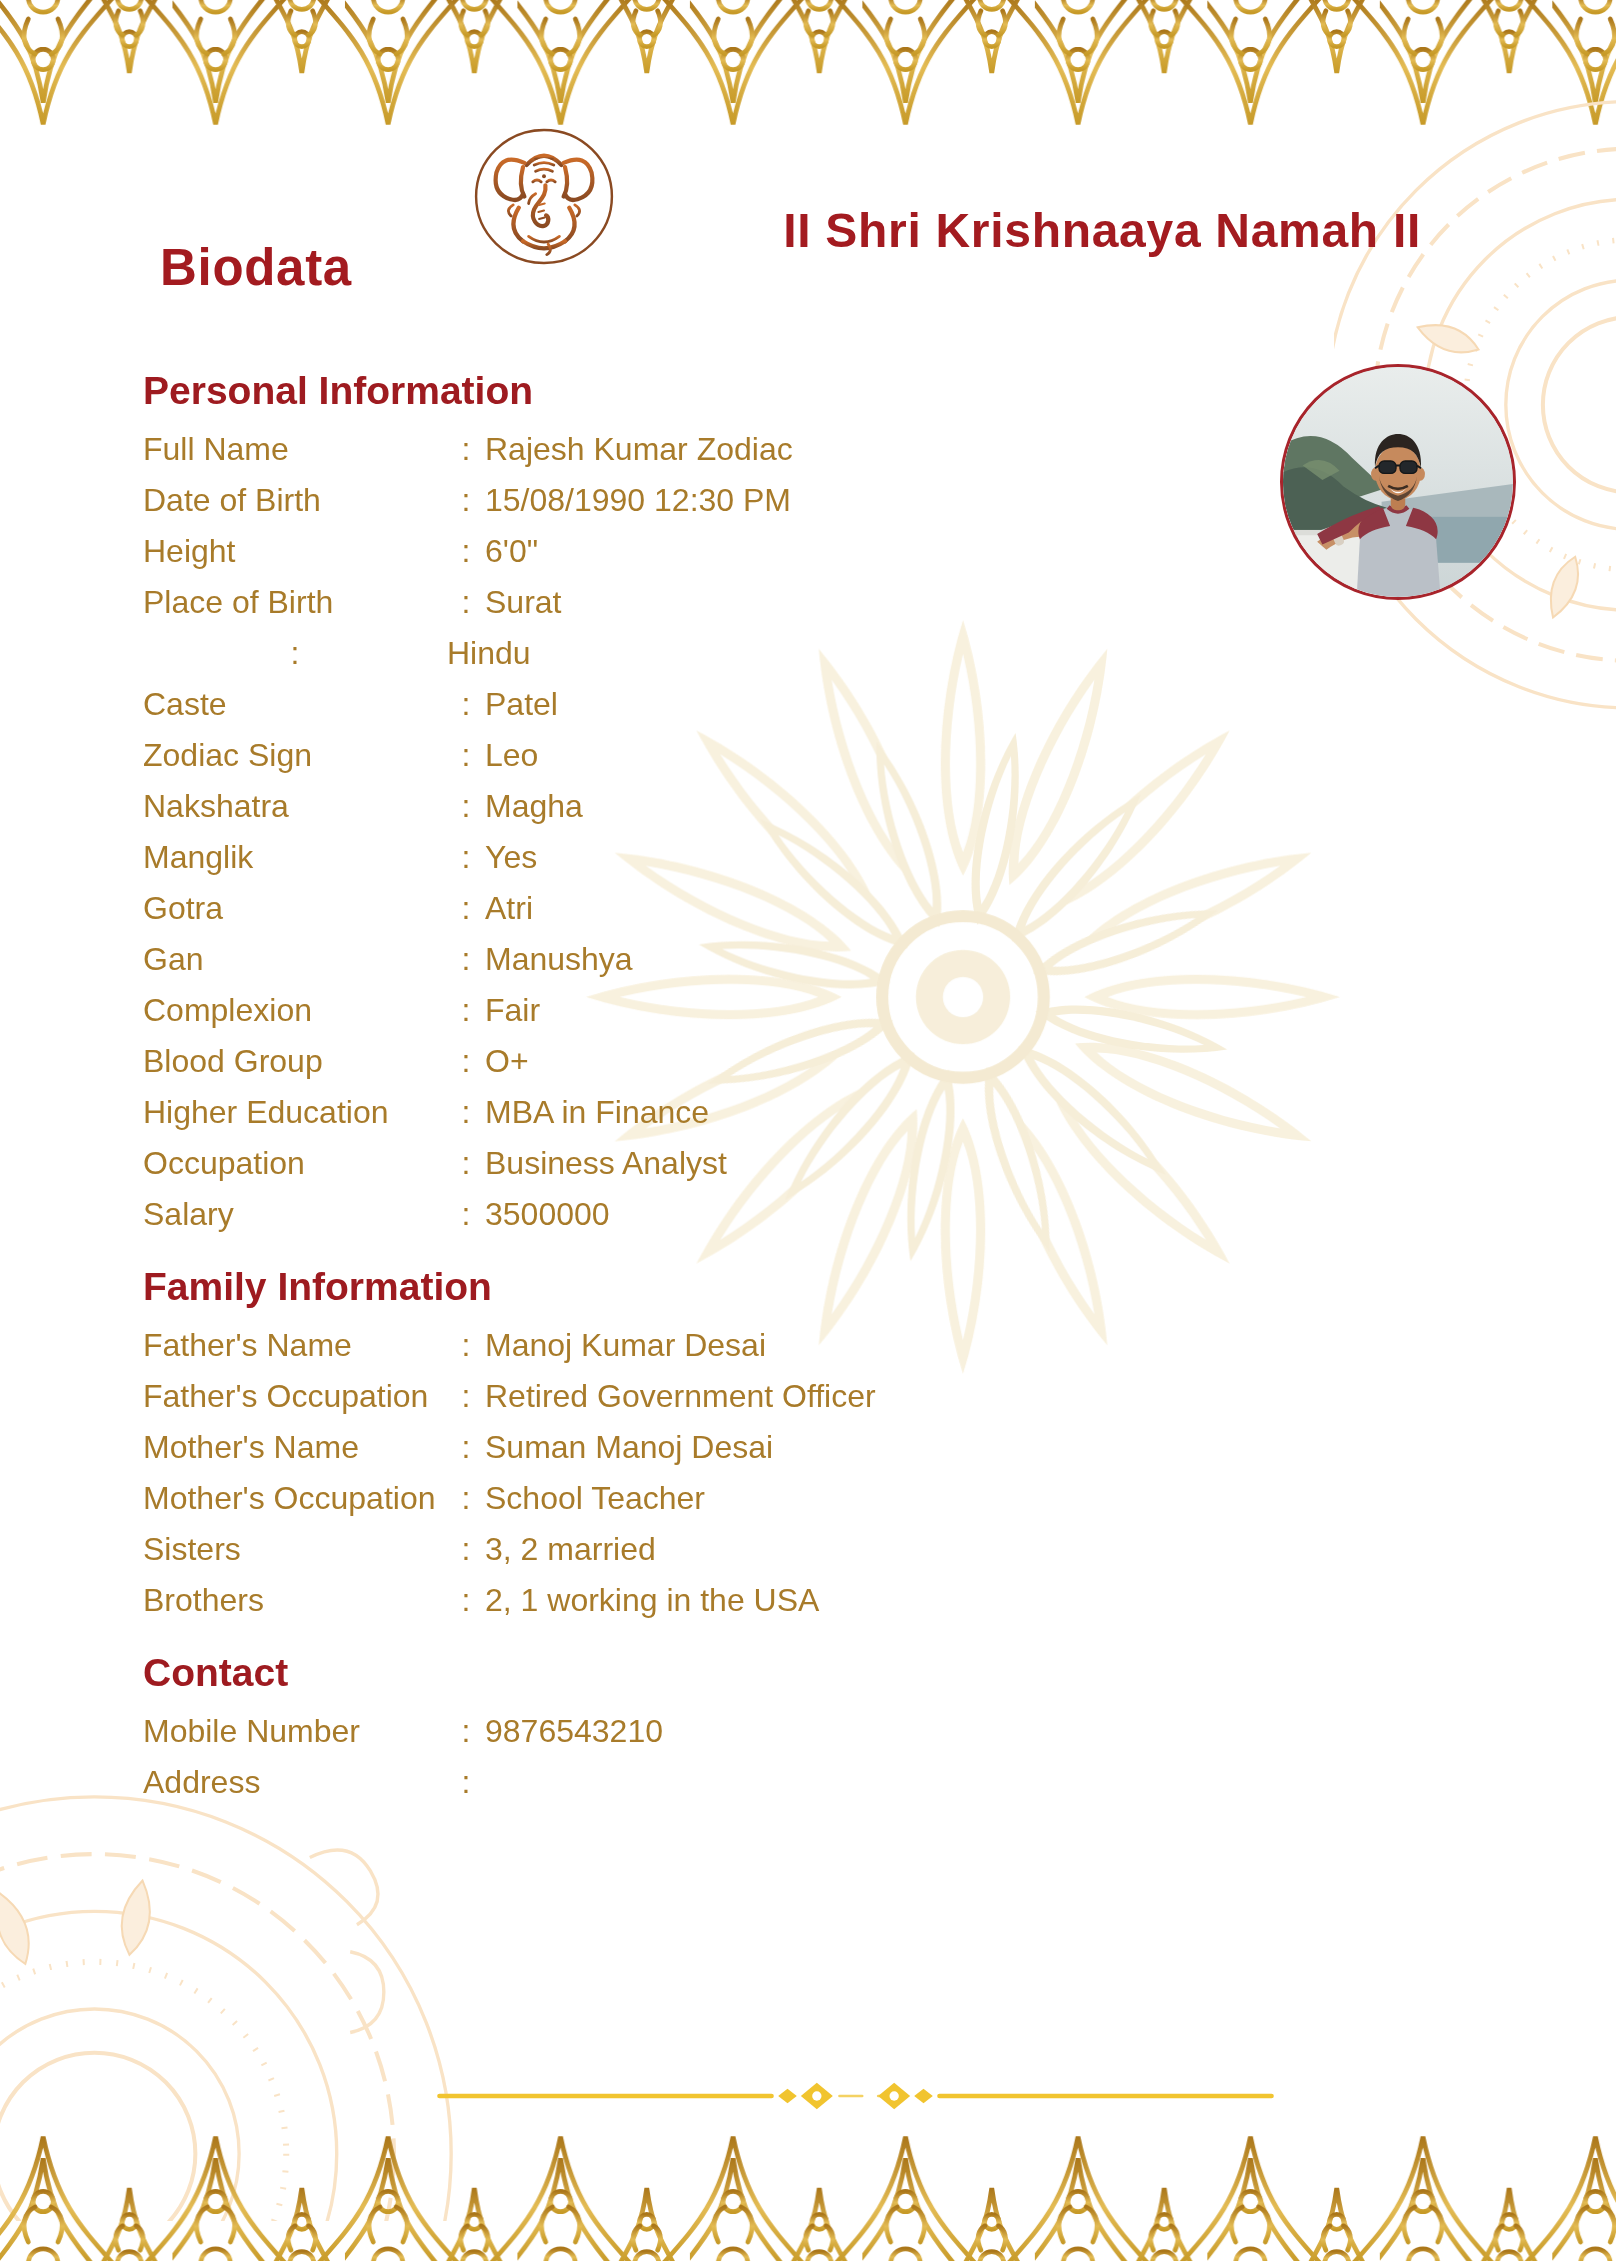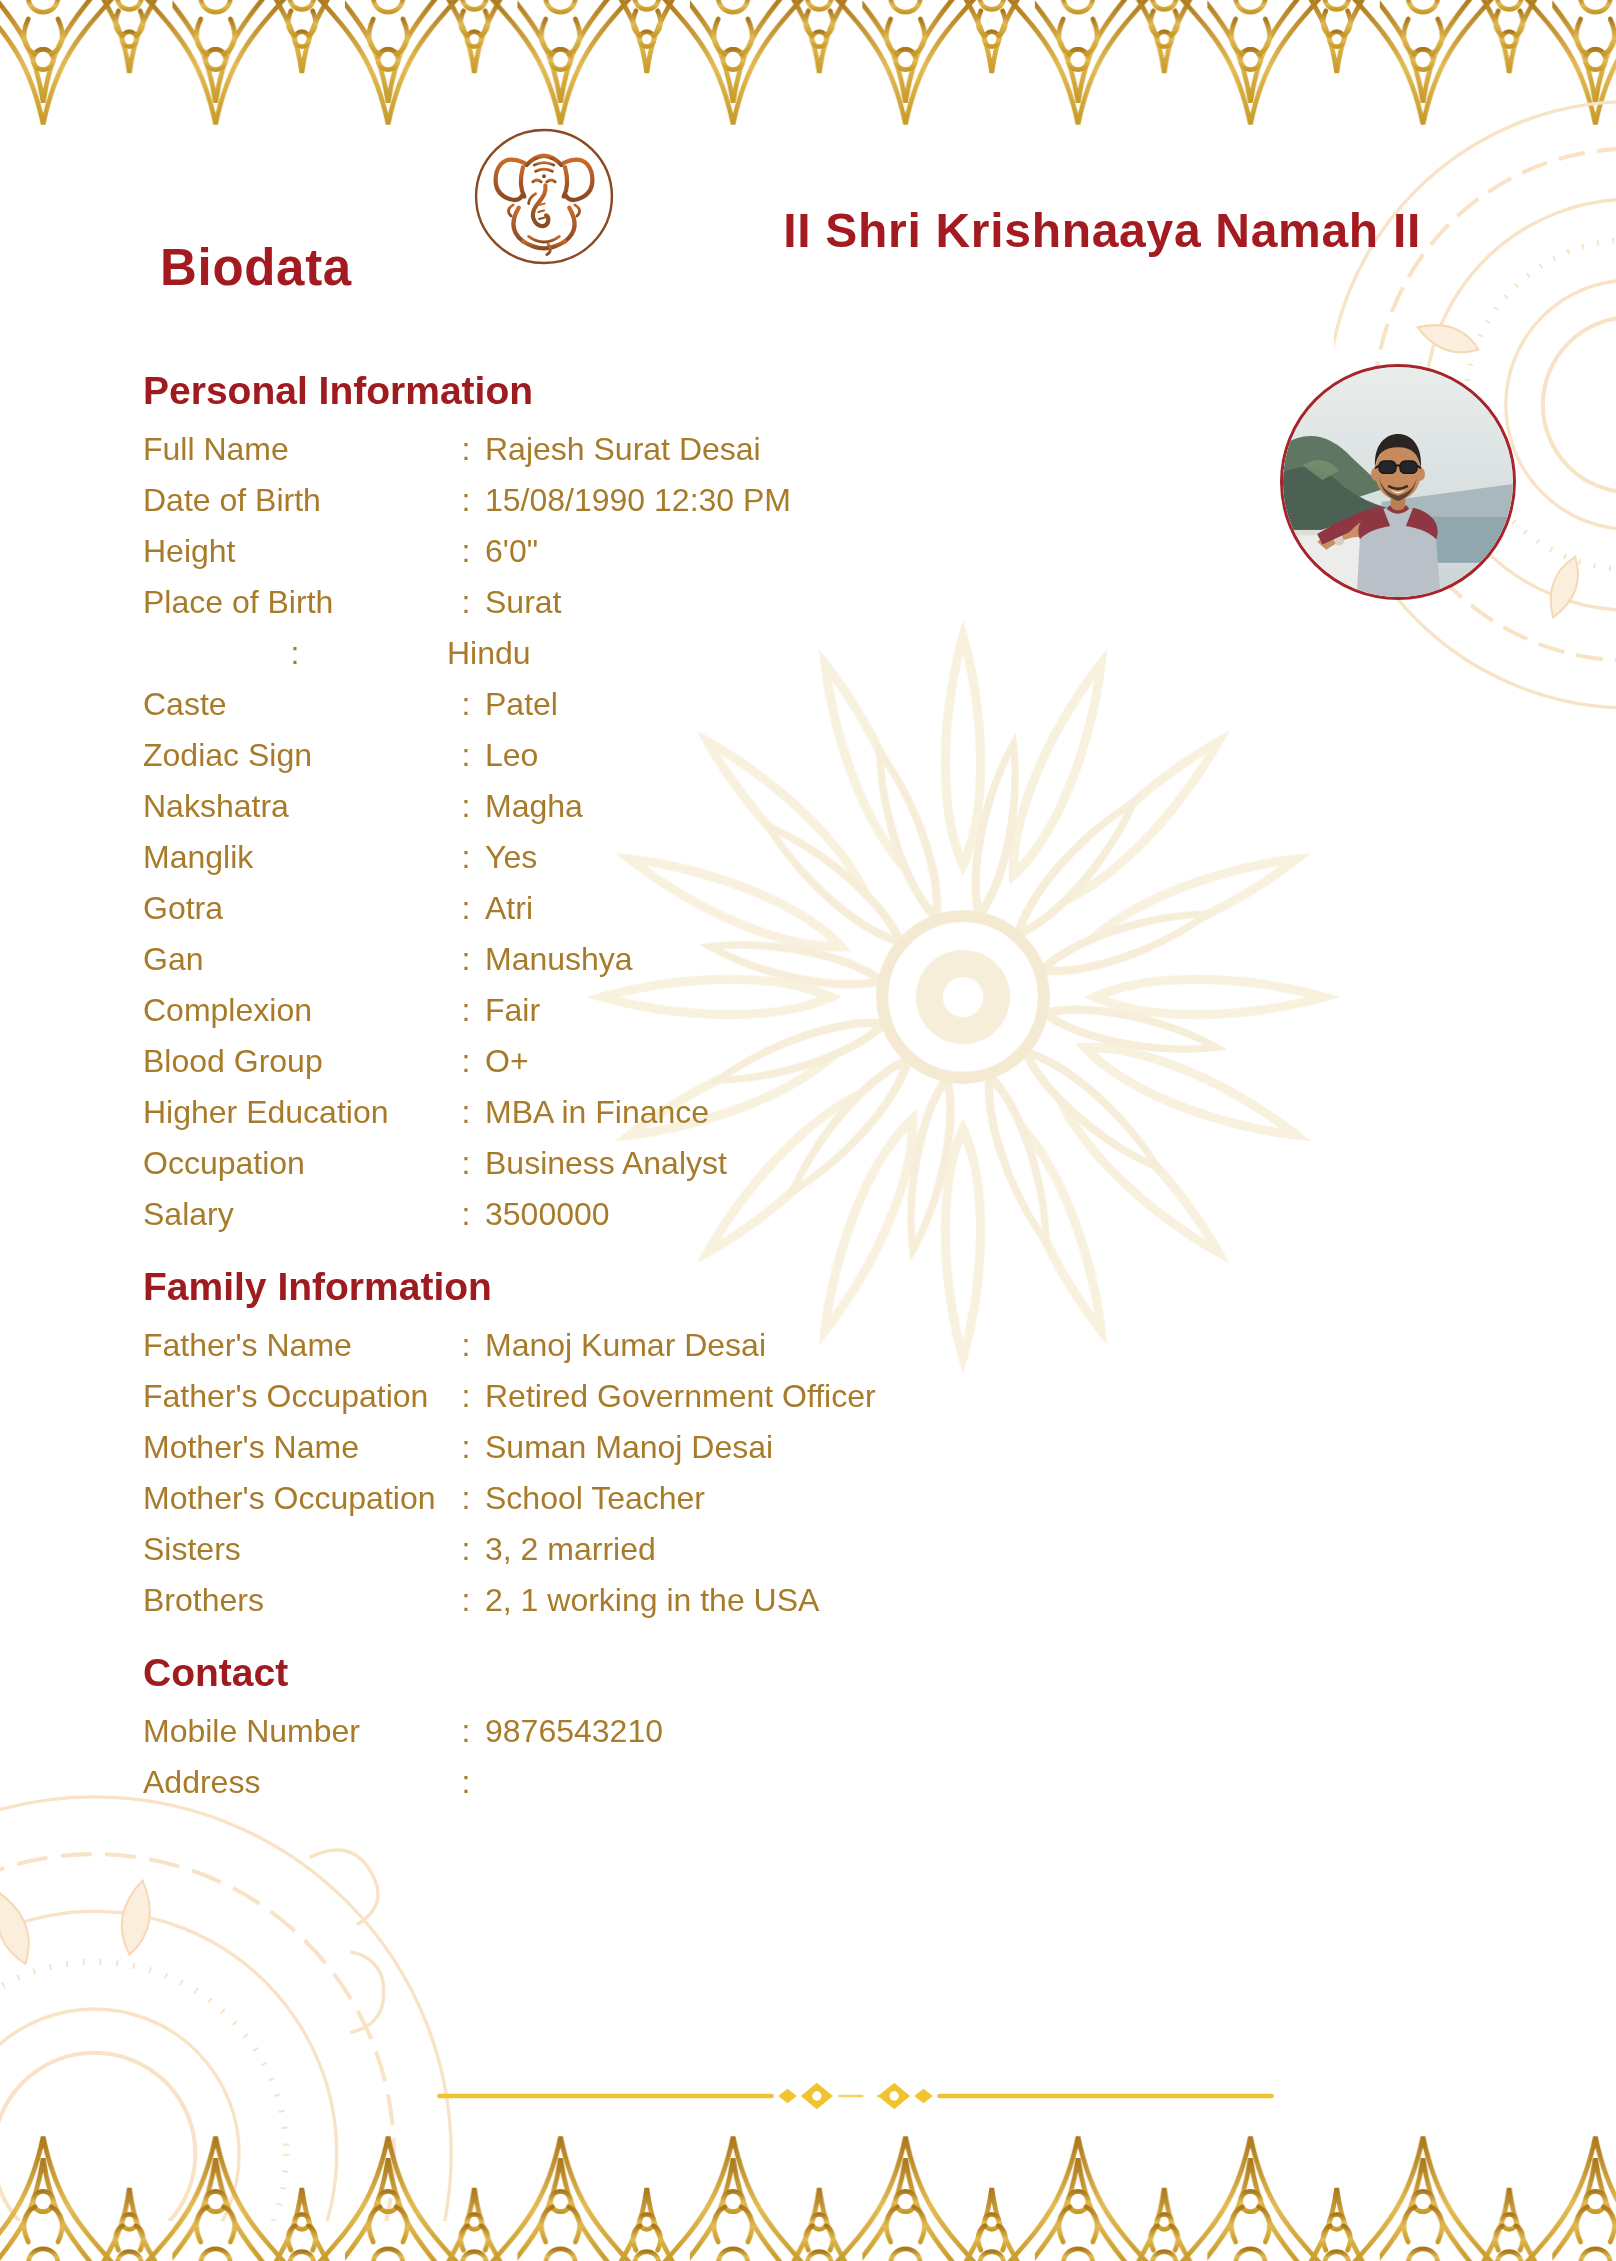--- a/index.html
+++ b/index.html
@@ -259,21 +259,21 @@
 
   <div class="content">
 
     <div class="section">
       <div class="sec-title">Personal Information</div>
       <div class="rows">
 
           <div class="info-row">
             <span class="lbl">Full Name</span>
             <span class="col">:</span>
-            <span class="val">Rajesh Surat Desai</span>
+            <span class="val">Rajesh Kumar Zodiac</span>
           </div>
 
           <div class="info-row">
             <span class="lbl">Date of Birth</span>
             <span class="col">:</span>
             <span class="val">15/08/1990 12:30 PM</span>
           </div>
 
           <div class="info-row">
             <span class="lbl">Height</span>

